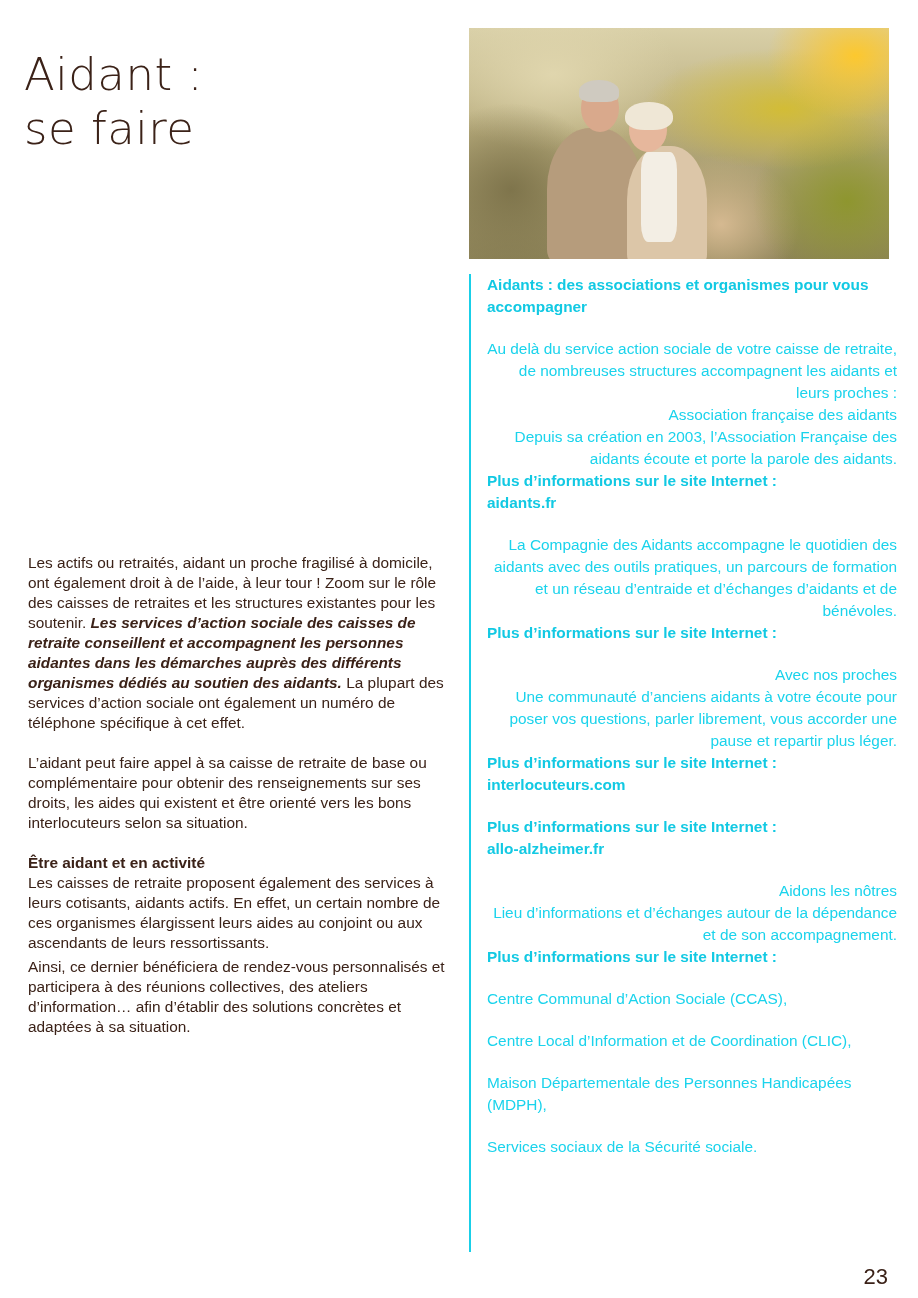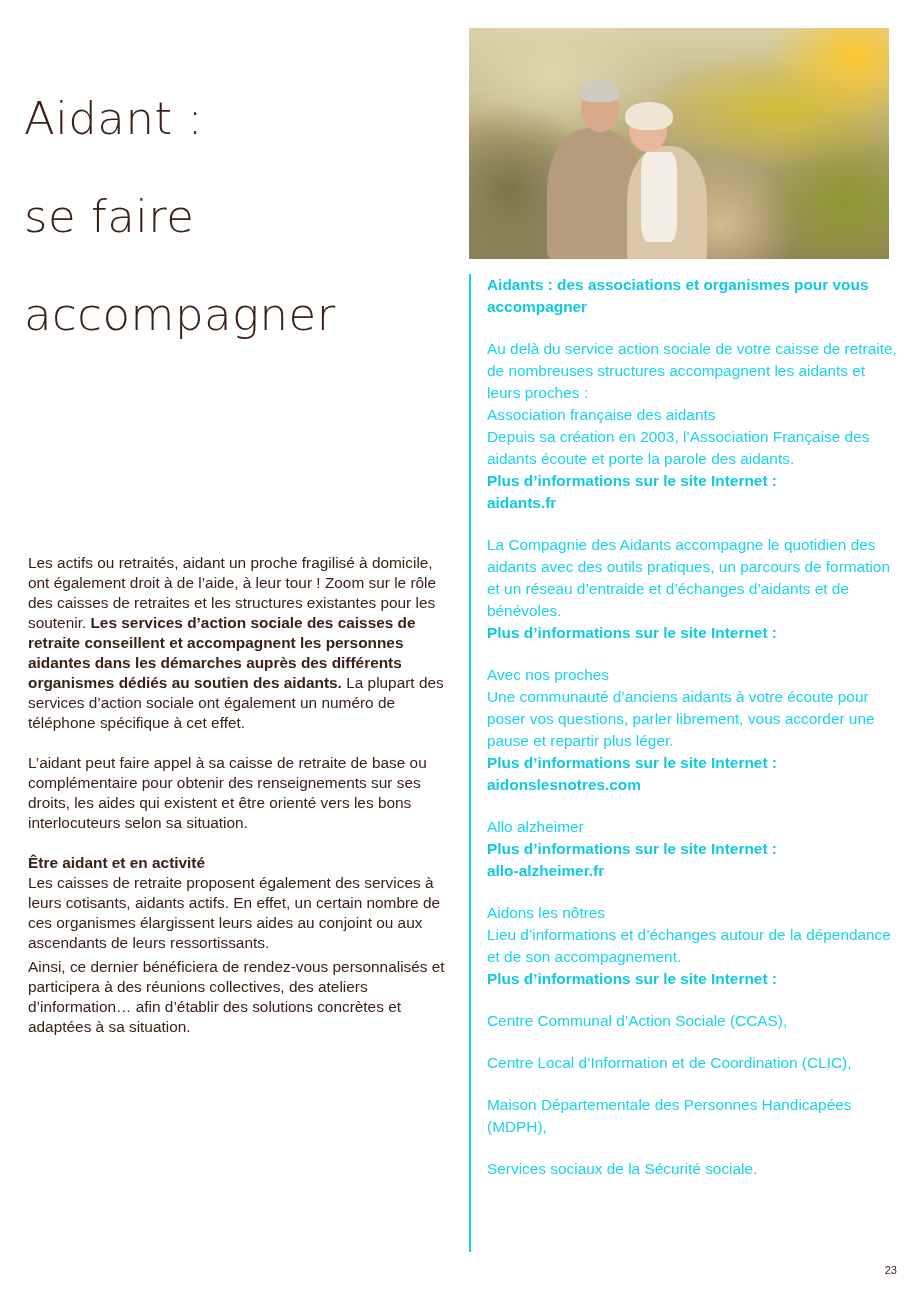--- a/index.html
+++ b/index.html
@@ -5,21 +5,21 @@
     html, body { margin: 0; padding: 0; }
     body {
       width: 918px; height: 1298px; background: #ffffff; position: relative; overflow: hidden;
       font-family: "Liberation Sans", sans-serif; color: #3b2218;
     }
     .title {
       position: absolute; left: 24px; top: 18px; width: 420px;
       font-family: "DejaVu Sans", sans-serif; font-weight: 300;
       font-size: 45px; line-height: 54px; color: #3b2218; letter-spacing: 0.5px;
     }
-    .title span { display: block; margin-top: 44px; }
+    .title span { display: block; }
     .photo {
       position: absolute; left: 469px; top: 28px; width: 420px; height: 231px; overflow: hidden;
       background:
         radial-gradient(ellipse 30% 40% at 92% 12%, rgba(255,200,40,0.95), rgba(255,200,40,0) 70%),
         radial-gradient(ellipse 45% 35% at 75% 35%, rgba(214,190,40,0.85), rgba(214,190,40,0) 75%),
         radial-gradient(ellipse 30% 50% at 90% 75%, rgba(140,150,40,0.9), rgba(140,150,40,0) 75%),
         radial-gradient(ellipse 25% 40% at 60% 85%, rgba(220,190,150,0.9), rgba(220,190,150,0) 75%),
         radial-gradient(ellipse 30% 50% at 10% 70%, rgba(120,110,70,0.85), rgba(120,110,70,0) 75%),
         radial-gradient(ellipse 40% 45% at 20% 20%, rgba(225,215,175,0.95), rgba(225,215,175,0) 75%),
         linear-gradient(180deg, #d9d0a8 0%, #b7ab7c 45%, #8d8358 100%);
@@ -33,45 +33,44 @@
     .photo .woman-body { left: 158px; top: 118px; width: 80px; height: 120px; background: #dcc6a8; }
     .photo .woman-top { left: 172px; top: 124px; width: 36px; height: 90px; border-radius: 20%; background: #f3eee4; }
     .photo .woman-head { left: 160px; top: 80px; width: 38px; height: 44px; border-radius: 50%; background: #e6b79c; }
     .photo .woman-hair { left: 156px; top: 74px; width: 48px; height: 28px; border-radius: 50% 50% 40% 40%; background: #efe7d6; }
 
     .body-text {
       position: absolute; left: 28px; top: 553px; width: 425px;
       font-size: 15.4px; line-height: 20px; color: #3b2218;
     }
     .body-text p { margin: 0 0 20px 0; }
-    .body-text b { font-weight: bold; }
+    .body-text b { font-weight: bold; font-style: italic; }
     .body-text .sub { font-weight: bold; display: block; }
 
     .sidebar {
       position: absolute; left: 469px; top: 274px; width: 420px; height: 978px;
       border-left: 2px solid #19cfe8;
     }
     .sidebar-inner {
       position: absolute; left: 16px; top: 0; width: 410px;
       font-size: 15.4px; line-height: 22px; color: #1ad3ec;
     }
     .sidebar-inner p { margin: 0 0 20px 0; }
     .sidebar-inner .strong { font-weight: bold; color: #12c9e3; display: block; }
-    .sidebar-inner .line { display: block; }
+    .sidebar-inner .line { display: block; text-align: right; }
     .page-number {
-      position: absolute; right: 21px; top: 1264px; font-size: 11px; color: #3b2218; text-align: right;
+      position: absolute; right: 30px; top: 1264px; font-size: 22px; color: #3b2218; text-align: right;
     }
   </style>
 </head>
 <body>
 
 <h1 class="title">
   <span>Aidant :</span>
   <span>se faire</span>
-  <span>accompagner</span>
 </h1>
 
 <div class="photo" title="Couple de seniors marchant dans un parc en automne">
   <div class="person man-body"></div>
   <div class="person man-head"></div>
   <div class="person man-hair"></div>
   <div class="person woman-body"></div>
   <div class="person woman-top"></div>
   <div class="person woman-head"></div>
   <div class="person woman-hair"></div>
@@ -102,24 +101,23 @@
       <span class="strong">aidants.fr</span>
     </p>
     <p>
       <span class="line">La Compagnie des Aidants accompagne le quotidien des aidants avec des outils pratiques, un parcours de formation et un réseau d’entraide et d’échanges d’aidants et de bénévoles.</span>
       <span class="strong">Plus d’informations sur le site Internet :</span>
     </p>
     <p>
       <span class="line">Avec nos proches</span>
       <span class="line">Une communauté d’anciens aidants à votre écoute pour poser vos questions, parler librement, vous accorder une pause et repartir plus léger.</span>
       <span class="strong">Plus d’informations sur le site Internet :</span>
-      <span class="strong">aidonslesnotres.com</span>
+      <span class="strong">interlocuteurs.com</span>
     </p>
     <p>
-      <span class="line">Allo alzheimer</span>
       <span class="strong">Plus d’informations sur le site Internet :</span>
       <span class="strong">allo-alzheimer.fr</span>
     </p>
     <p>
       <span class="line">Aidons les nôtres</span>
       <span class="line">Lieu d’informations et d’échanges autour de la dépendance et de son accompagnement.</span>
       <span class="strong">Plus d’informations sur le site Internet :</span>
     </p>
     <p>Centre Communal d’Action Sociale (CCAS),</p>
     <p>Centre Local d’Information et de Coordination (CLIC),</p>

